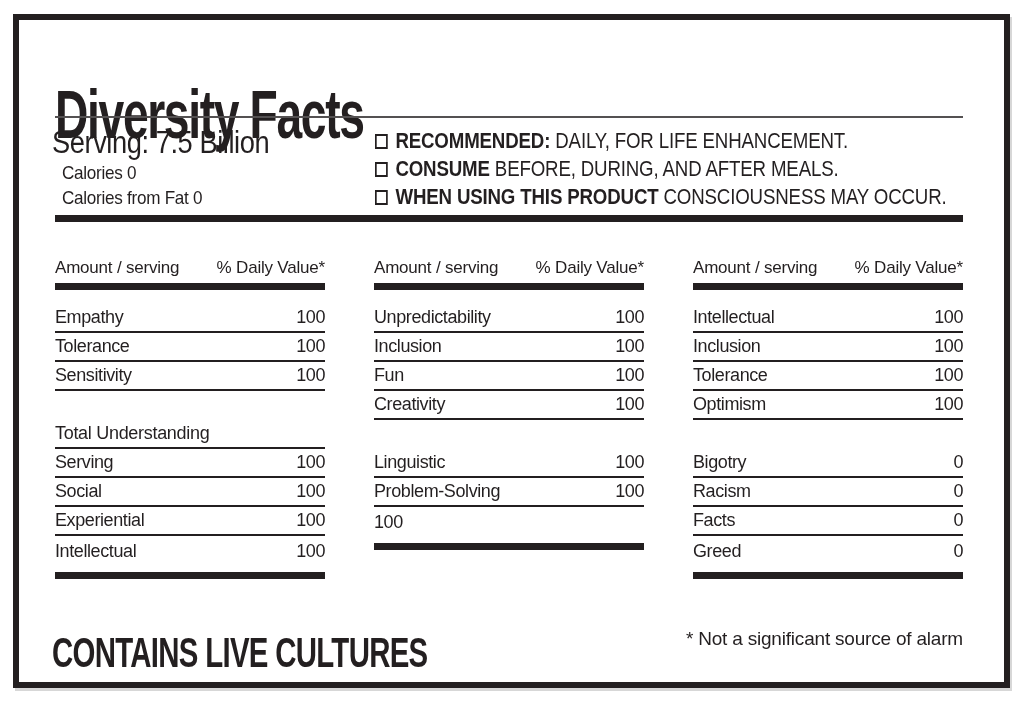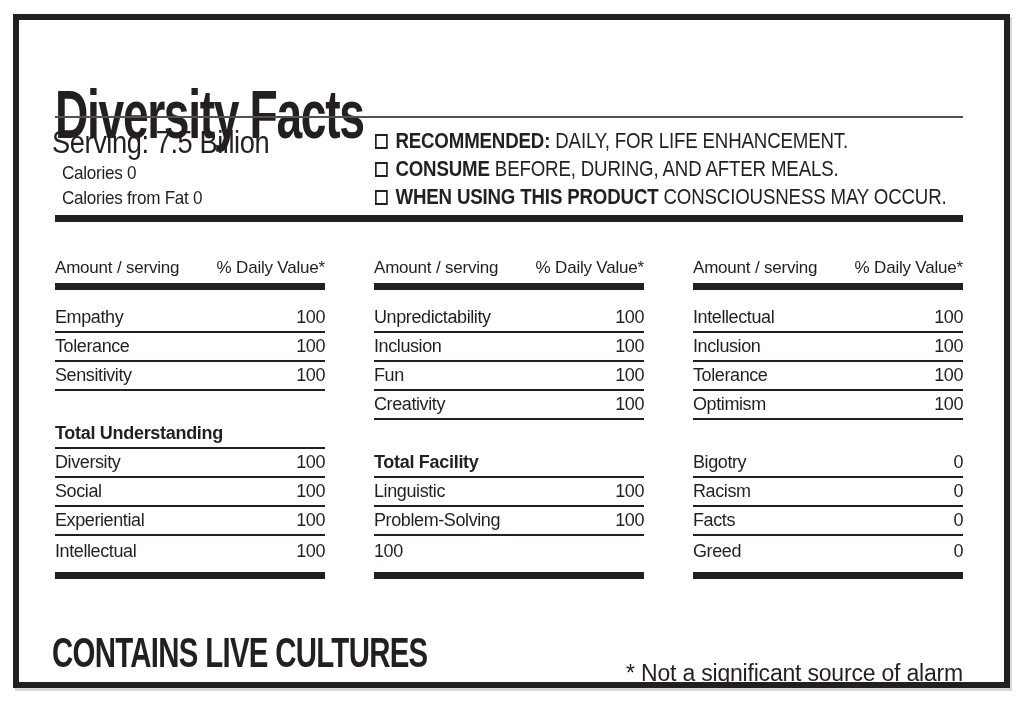--- a/index.html
+++ b/index.html
@@ -36,28 +36,28 @@
   .col{flex:1;min-width:0;}
   .col-head{display:flex;justify-content:space-between;align-items:flex-end;height:26px;font-weight:normal;font-size:17px;letter-spacing:-.2px;white-space:nowrap;}
   .head-bar{height:7px;background:#231f20;margin-top:5px;}
   .slots{margin-top:14px;}
   .slot{
     height:29px;box-sizing:border-box;display:flex;justify-content:space-between;
     align-items:flex-end;border-bottom:2px solid #231f20;padding-bottom:3px;
     font-size:18px;letter-spacing:-.4px;white-space:nowrap;
   }
   .slot.gap,.slot.nl{border-bottom:none;}
-  .slot.gh{font-weight:bold;letter-spacing:-.3px;}
+  .slot.gh{font-weight:normal;letter-spacing:-.3px;}
   .end-bar{height:7px;background:#231f20;margin-top:7px;}
   .contains{
     position:absolute;left:33px;top:612px;font-size:42px;font-weight:bold;
     letter-spacing:-1px;line-height:1;white-space:nowrap;
     transform:scaleX(.7);transform-origin:0 0;
   }
-  .footnote{position:absolute;left:36px;top:640px;width:908px;text-align:right;font-size:23px;letter-spacing:-.2px;}
+  .footnote{position:absolute;left:36px;top:608px;width:908px;text-align:right;font-size:19px;letter-spacing:-.2px;}
 </style>
 </head>
 <body>
 
 <div class="frame">
 
   <h1 class="title">Diversity Facts</h1>
   <div class="title-rule"></div>
 
   <div class="serving">Serving: 7.5 Billion</div>
@@ -98,21 +98,21 @@
           </div>
           <div class="slot">
             <span>Sensitivity</span>
             <span>100</span>
           </div>
           <div class="slot gap"></div>
           <div class="slot gh">
             <span>Total Understanding</span>
           </div>
           <div class="slot">
-            <span>Diversity</span>
+            <span>Serving</span>
             <span>100</span>
           </div>
           <div class="slot">
             <span>Social</span>
             <span>100</span>
           </div>
           <div class="slot">
             <span>Experiential</span>
             <span>100</span>
           </div>
@@ -140,23 +140,20 @@
           </div>
           <div class="slot">
             <span>Fun</span>
             <span>100</span>
           </div>
           <div class="slot">
             <span>Creativity</span>
             <span>100</span>
           </div>
           <div class="slot gap"></div>
-          <div class="slot gh">
-            <span>Total Facility</span>
-          </div>
           <div class="slot">
             <span>Linguistic</span>
             <span>100</span>
           </div>
           <div class="slot">
             <span>Problem-Solving</span>
             <span>100</span>
           </div>
           <div class="slot nl">
             <span>100</span>

